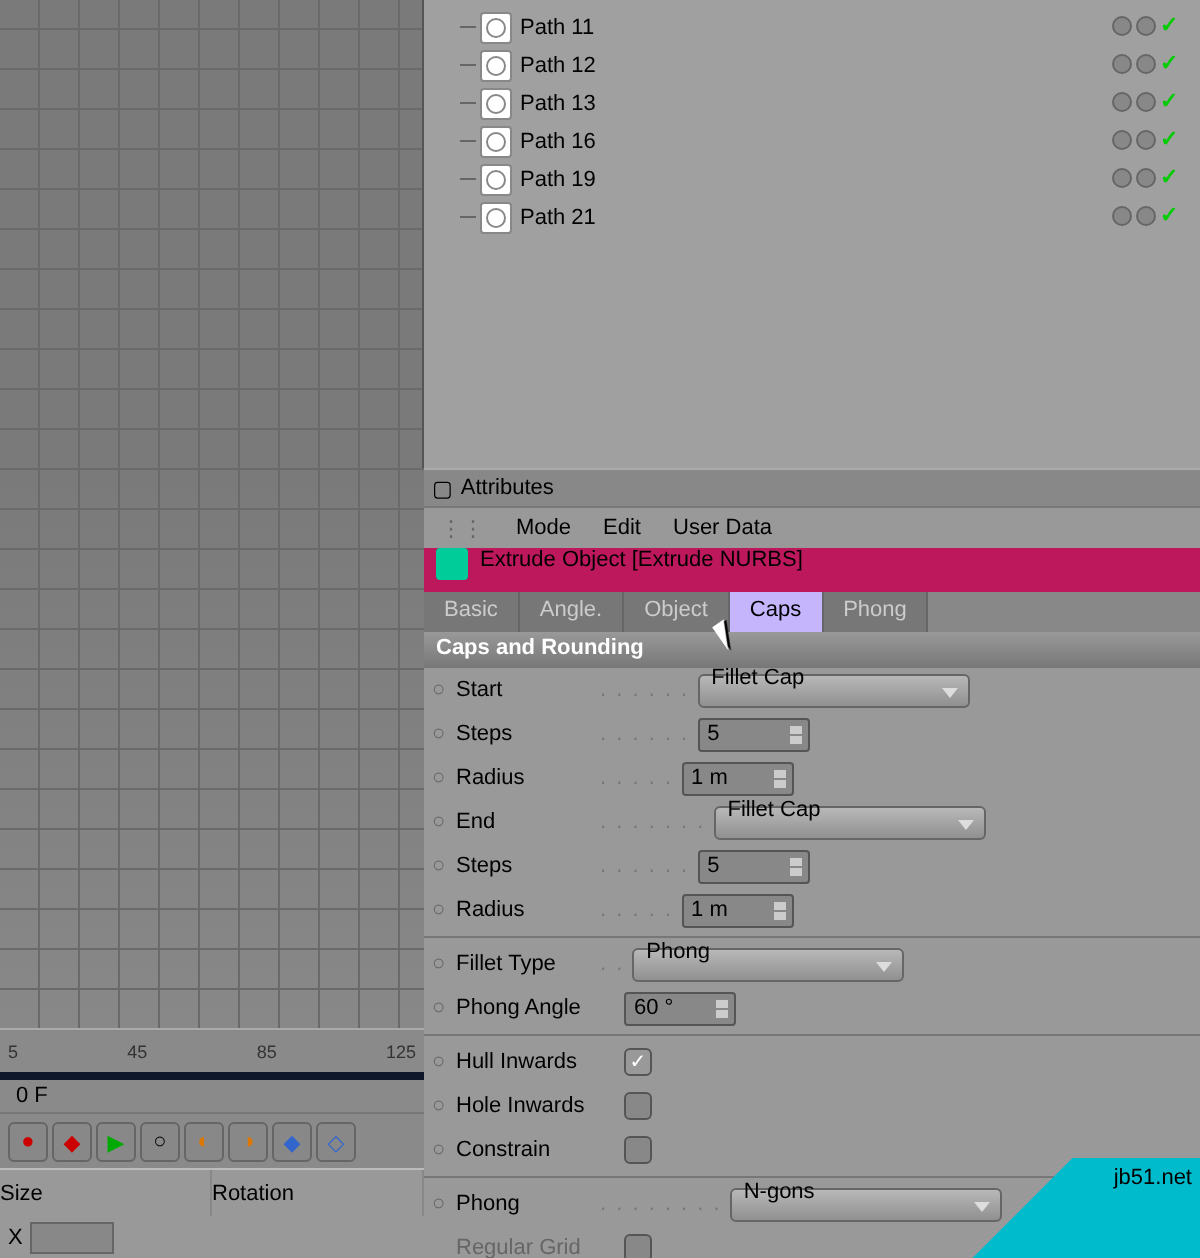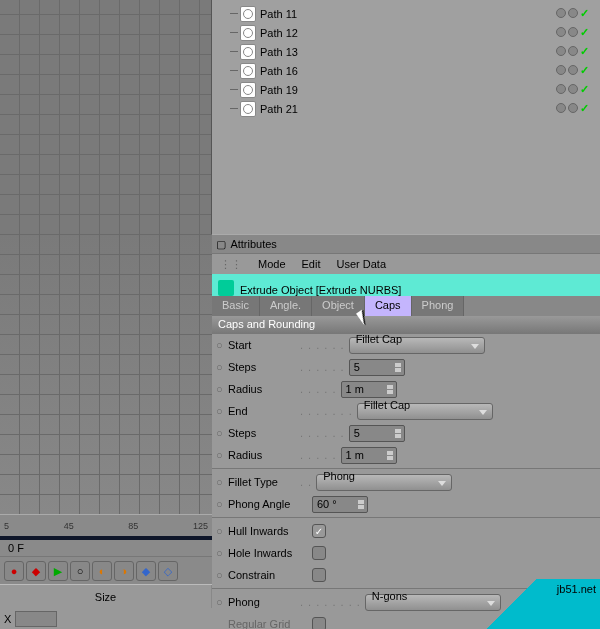--- a/index.html
+++ b/index.html
@@ -22,35 +22,35 @@
 .ruler{height:22px;background:#8a8a8a;border-top:1px solid #aaa;display:flex;align-items:center;font-size:9px;color:#333;padding:0 4px;justify-content:space-between}
 .ruler span{font-size:9px;color:#333}
 .status{height:20px;background:#8a8a8a;border-top:4px solid #0f172a;padding:2px 8px;display:flex;gap:30px;font-size:10px;color:#000}
 .toolbar{height:28px;background:#8a8a8a;border-top:1px solid #777;padding:4px;display:flex;gap:2px}
 .tbtn{width:20px;height:20px;background:#888;border:1px solid #666;border-radius:3px;display:flex;align-items:center;justify-content:center}
 .tbtn.red{color:#c00}
 .tbtn.green{color:#0a0}
 .tbtn.orange{color:#d70}
 .tbtn.blue{color:#36c}
 .headers{height:24px;background:#999;border-top:1px solid #bbb;display:flex}
-.hcell{flex:1;text-align:center;line-height:24px;border-right:1px solid #888}
+.hcell{flex:1;text-align:left;line-height:24px;border-right:1px solid #888}
 .coordrow{height:22px;background:#999;display:flex;align-items:center;padding:0 4px;gap:8px}
 .axis{display:flex;align-items:center;gap:4px}
 .axis-input{width:42px;height:16px;background:#888;border:1px solid #666}
 .attributes{flex:1;background:#999}
 .attr-header{height:20px;background:#888;border-top:1px solid #aaa;border-bottom:1px solid #777;display:flex;align-items:center;padding:0 4px;gap:4px}
 .attr-title{color:#000}
 .menubar{height:20px;background:#999;display:flex;align-items:center;gap:16px;padding:0 8px}
 .menubar span{color:#000}
-.obj-row{height:22px;background:#5eead4;display:flex;align-items:flex-end;padding:0 6px;gap:6px}
+.obj-row{height:22px;background:#be185d;display:flex;align-items:flex-start;padding:0 6px;gap:6px}
 .obj-icon{width:16px;height:16px;background:#0c9;border-radius:2px}
 .tabs{height:20px;background:#888;display:flex}
 .tab{padding:3px 10px;color:#ccc;background:#777;border-right:1px solid #666}
 .tab.active{background:#c4b5fd;color:#000}
-.section-head{height:18px;background:linear-gradient(to bottom,#999,#777);color:#fff;padding:2px 6px;font-weight:normal}
+.section-head{height:18px;background:linear-gradient(to bottom,#999,#777);color:#fff;padding:2px 6px;font-weight:bold}
 .prop-row{height:22px;display:flex;align-items:center;padding:0 4px;gap:4px}
 .prop-bullet{width:8px;color:#666}
 .prop-label{width:68px;color:#000}
 .dots{color:#777;flex:0 0 auto;letter-spacing:1px}
 .dropdown{height:17px;background:linear-gradient(to bottom,#b8b8b8,#909090);border:1px solid #666;border-radius:3px;padding:0 18px 12px 6px;min-width:136px;display:flex;align-items:center;position:relative;color:#fff;font-size:10px}
 .dropdown::after{content:"";position:absolute;right:5px;top:6px;border-left:4px solid transparent;border-right:4px solid transparent;border-top:5px solid #ddd}
 .spinner{height:17px;background:#888;border:1px solid #555;border-radius:2px;padding:0 14px 0 4px;min-width:56px;display:flex;align-items:center;position:relative;color:#eee;font-size:10px}
 .spinner::after{content:"";position:absolute;right:3px;top:3px;width:6px;height:9px;background:linear-gradient(#ccc 0 45%,transparent 45% 55%,#ccc 55% 100%)}
 .checkbox{width:14px;height:14px;background:#888;border:1px solid #555;border-radius:3px;display:flex;align-items:center;justify-content:center}
 .checkbox.on{background:#999}
@@ -153,20 +153,21 @@
       <div class="tbtn red">◆</div>
       <div class="tbtn green">▶</div>
       <div class="tbtn">○</div>
       <div class="tbtn orange">◐</div>
       <div class="tbtn orange">◑</div>
       <div class="tbtn blue">◆</div>
       <div class="tbtn blue">◇</div>
     </div>
     <div class="headers">
       <div class="hcell">Size</div>
+      <div class="hcell">Rotation</div>
     </div>
     <div class="coordrow">
       <div class="axis">
           <span>X</span>
           <div class="axis-input"></div>
         </div>
     </div>
   </div>
 
   <div class="attributes">

